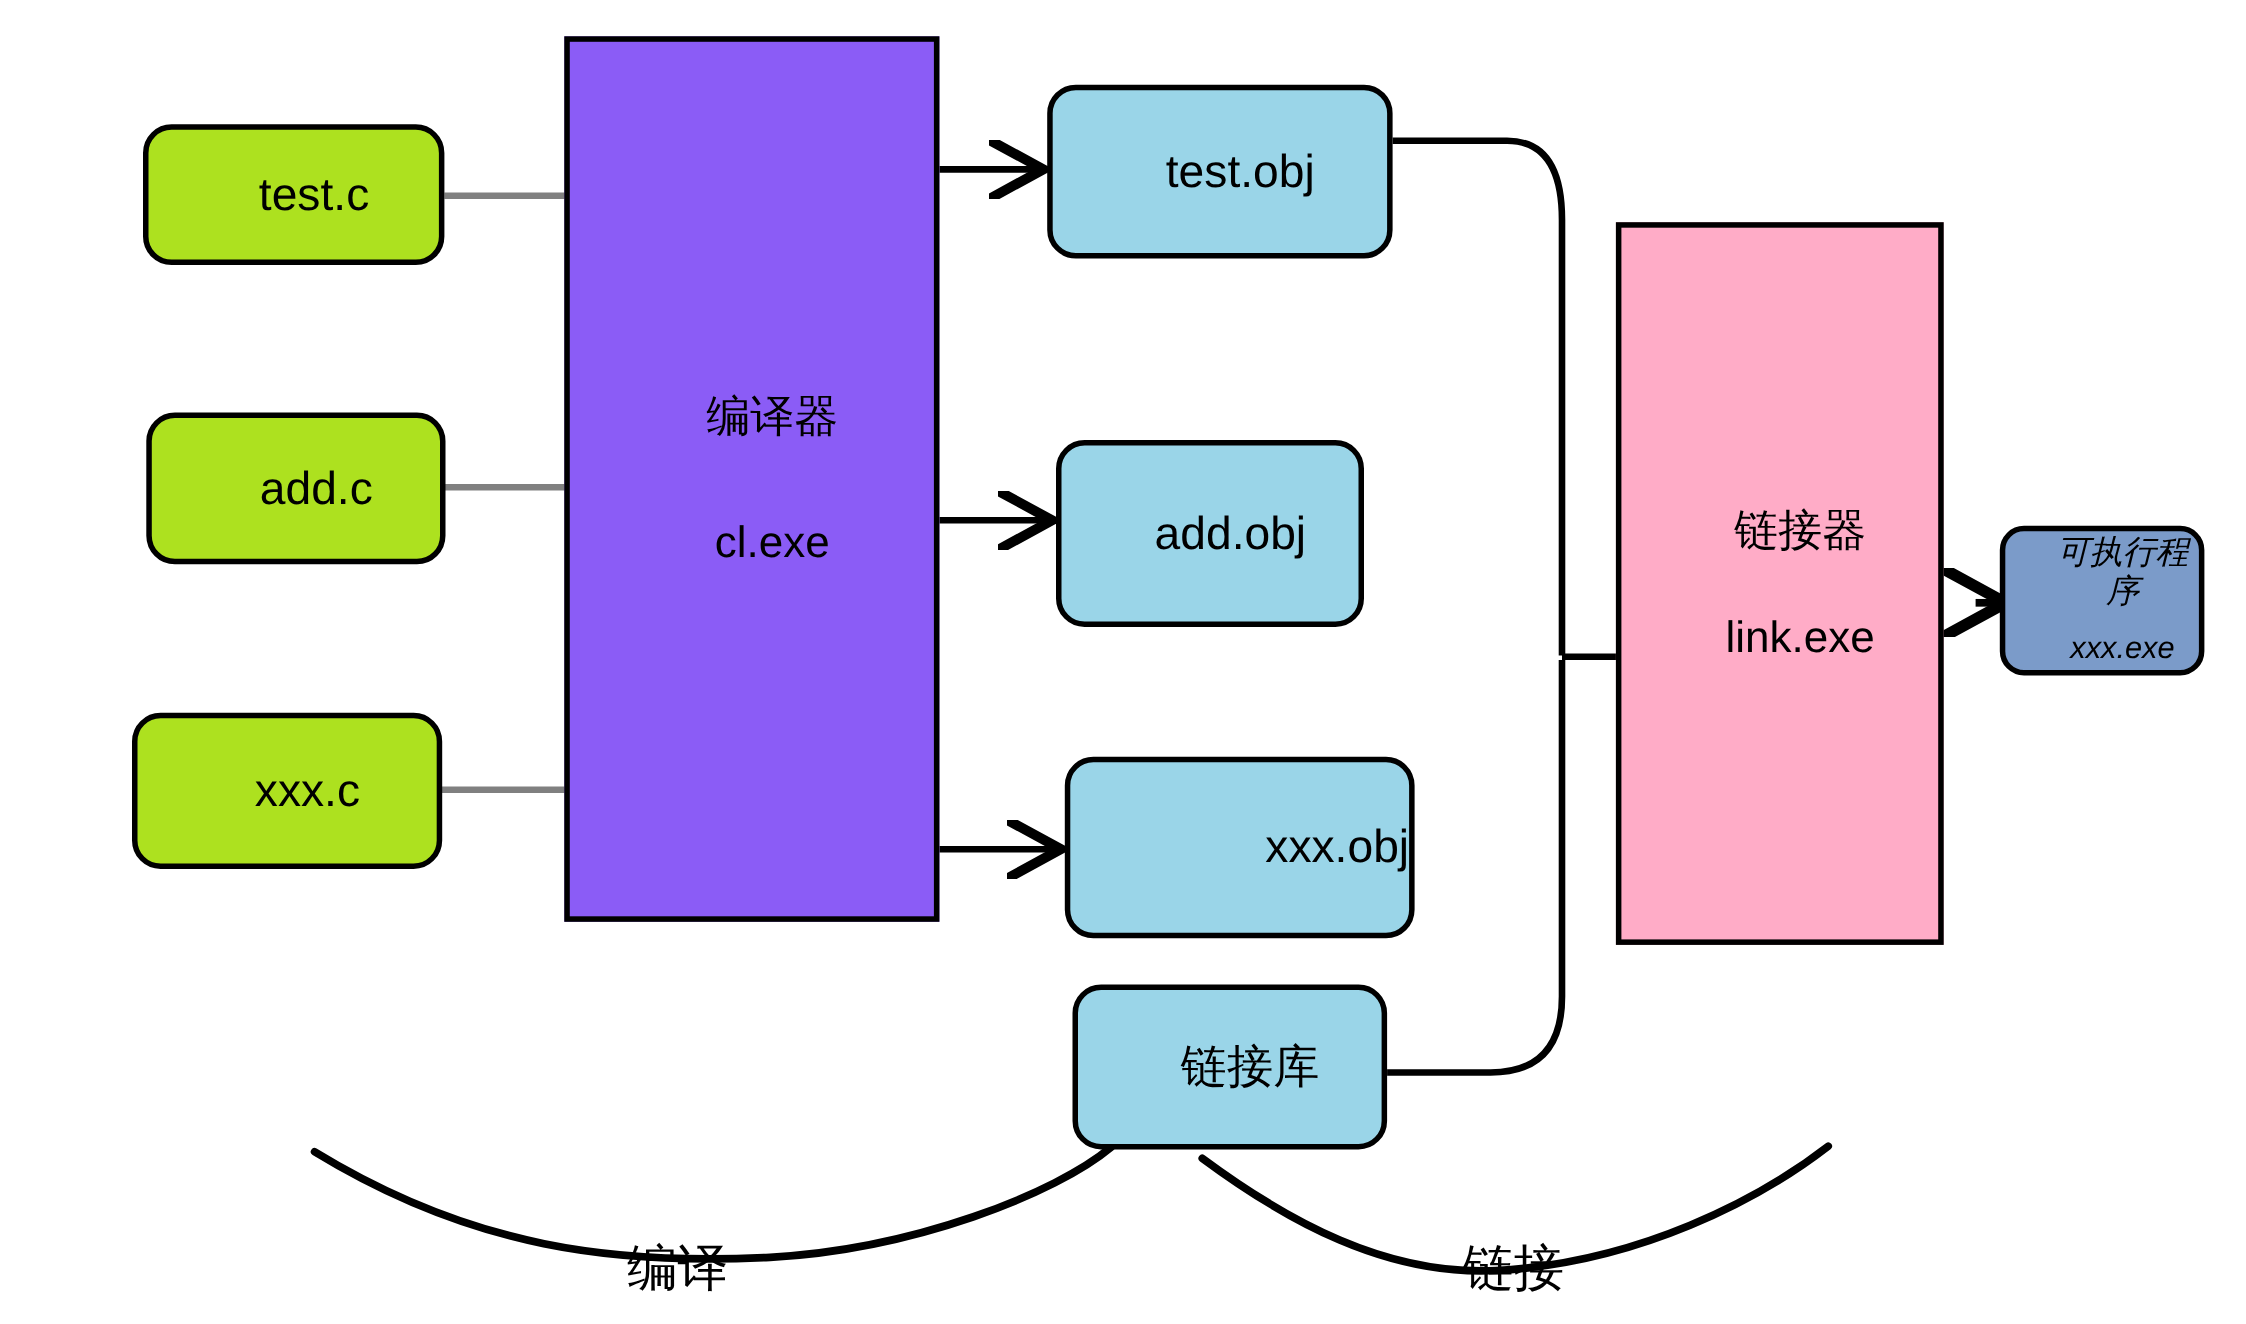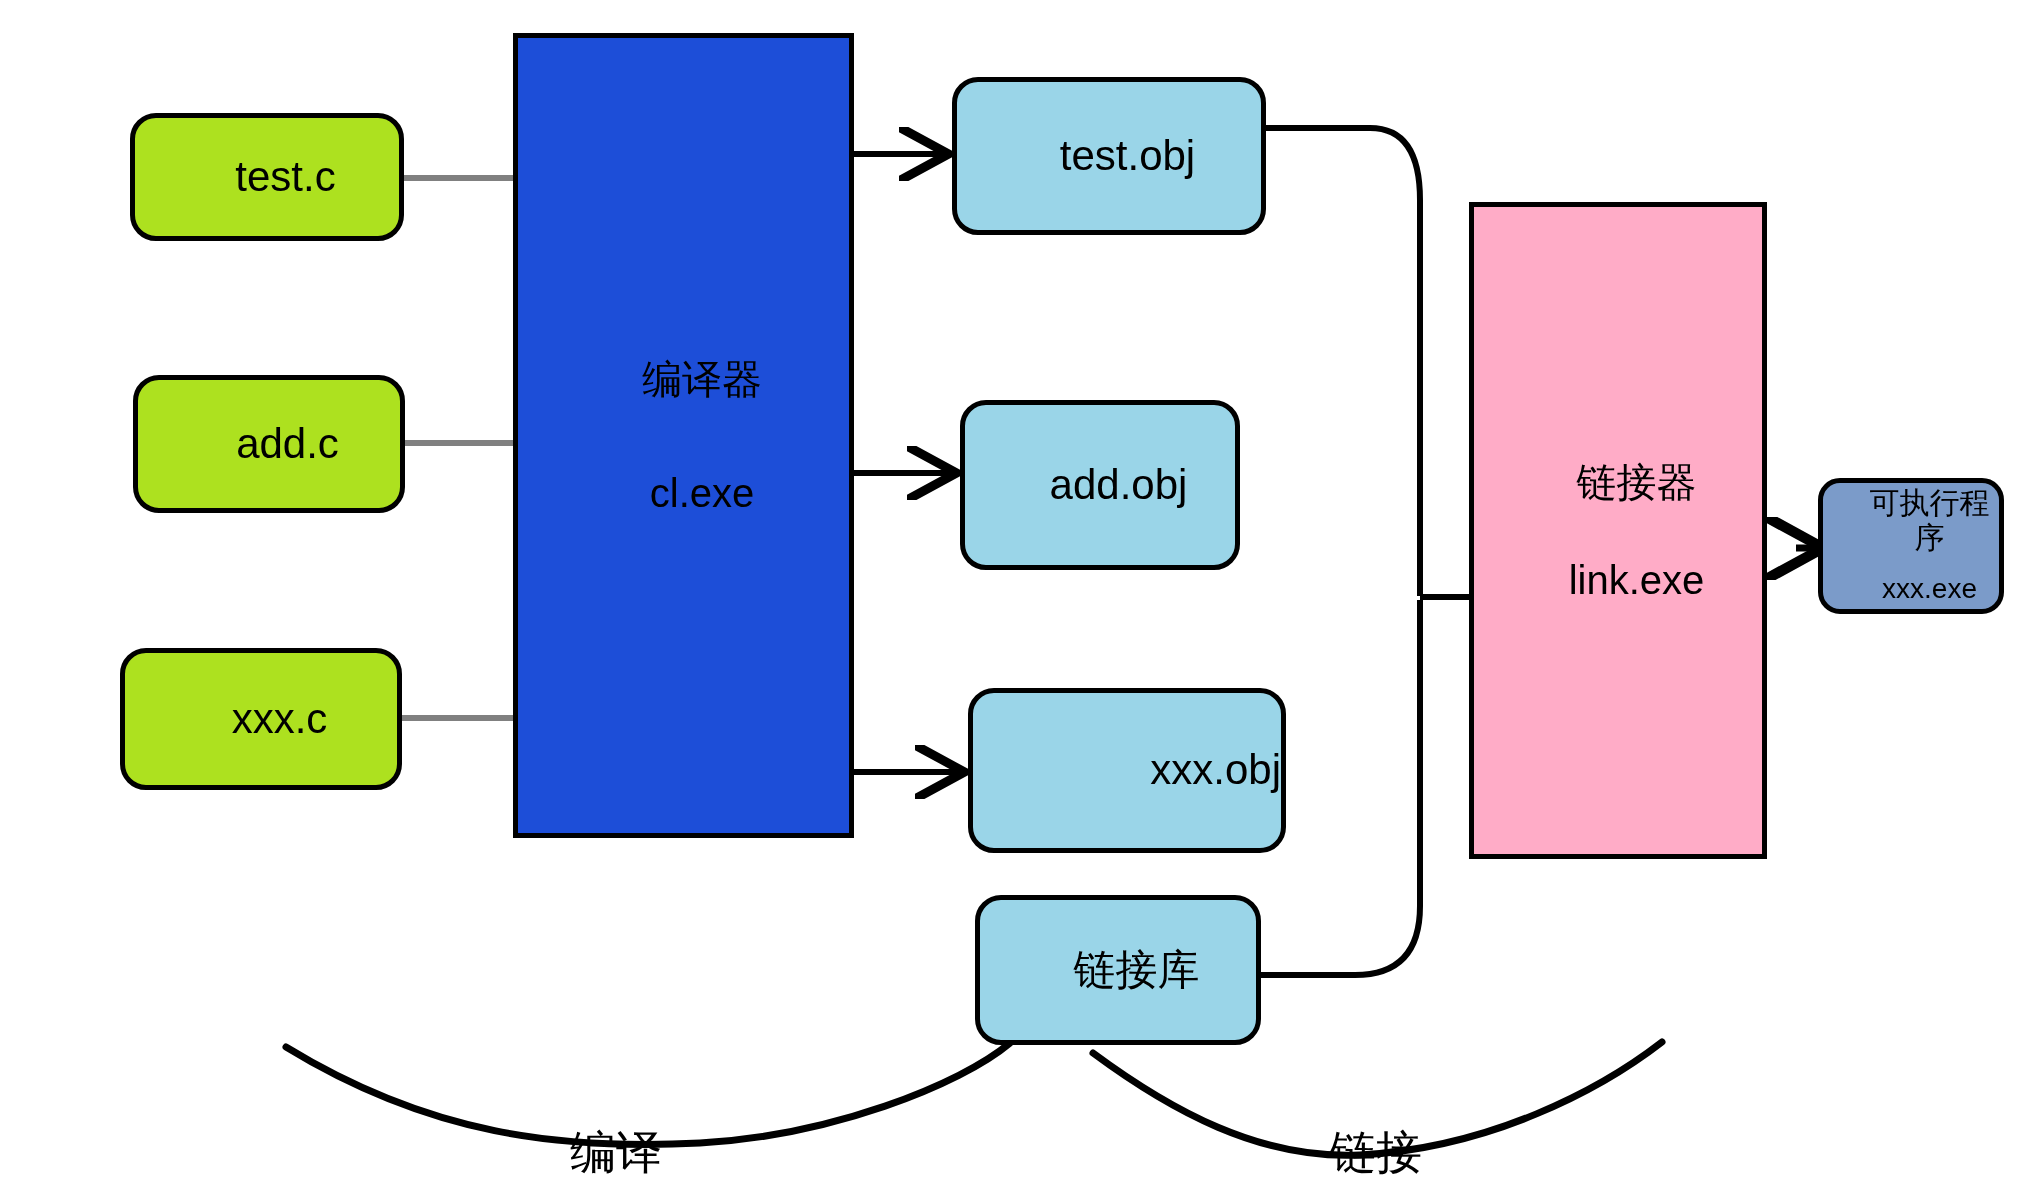--- a/index.html
+++ b/index.html
@@ -42,21 +42,21 @@
     display: block;
   }
   
   .src {
     background: #ADE11F;
     border-radius: 26px;
     font-size: 42px;
   }
   
   .compiler {
-    background: #1d4ed8;
+    background: #8b5cf6;
     border-radius: 0;
     font-size: 40px;
   }
   .compiler .line + .line {
     margin-top: 68px;
   }
   
   .obj {
     background: #9AD5E8;
     border-radius: 26px;
@@ -69,20 +69,21 @@
     font-size: 40px;
   }
   .linker .line + .line {
     margin-top: 52px;
   }
   
   .exe {
     background: #7B9BC9;
     border-radius: 22px;
     font-size: 30px;
+    font-style: italic;
   }
   .exe .line + .line {
     margin-top: 18px;
     font-size: 28px;
     text-align: center;
   }
   .brace-label {
     position: absolute;
     font-size: 46px;
     color: #000000;

